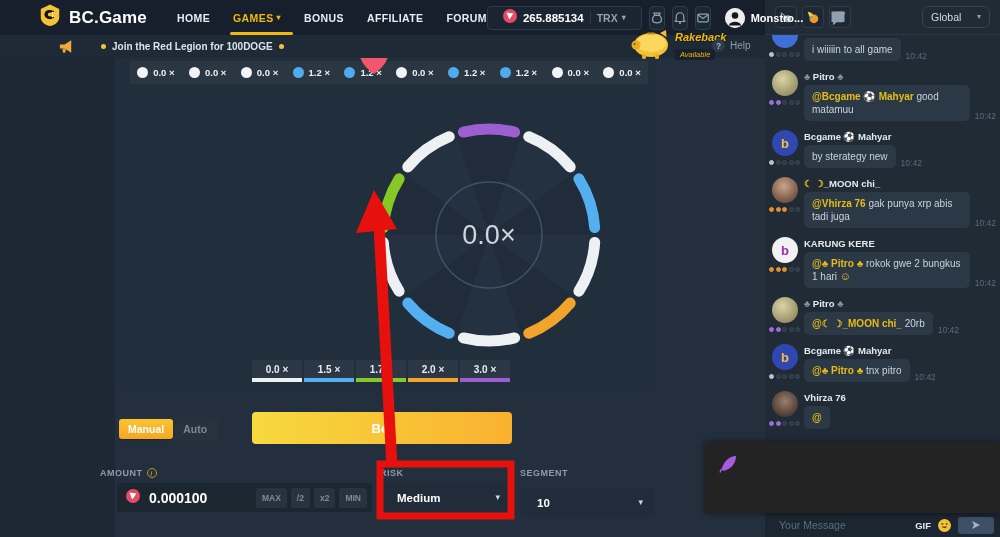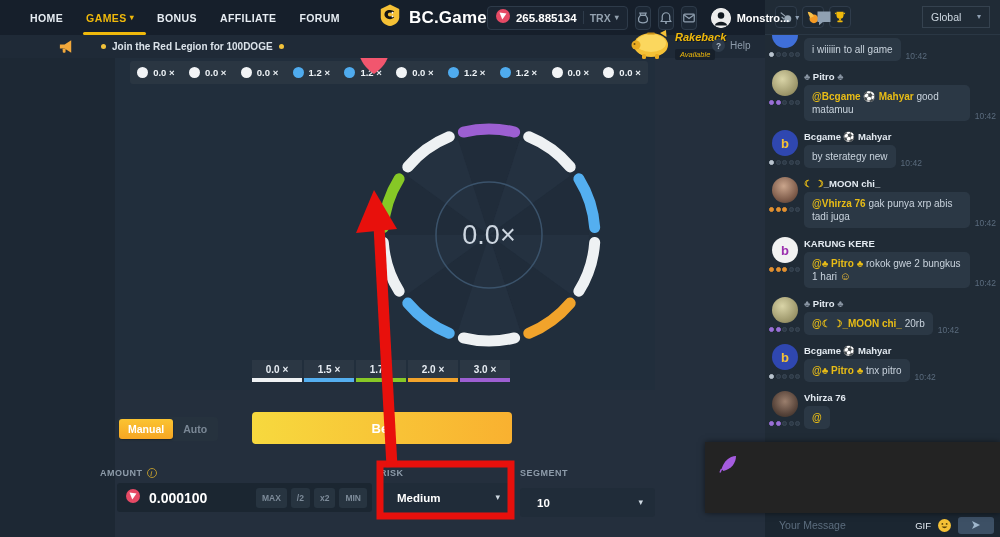--- a/index.html
+++ b/index.html
@@ -12,21 +12,21 @@
   #navbar{left:0;top:0;width:765px;height:35px;background:#161f2b;display:flex;align-items:center;z-index:10;}
   #logo{display:flex;align-items:center;gap:7px;margin-left:38px;}
   #logo-text{color:#fff;font-weight:bold;font-size:17px;letter-spacing:.2px;}
   #nav-links{display:flex;gap:23px;margin-left:30px;height:35px;align-items:center;}
   .nav-link{position:relative;color:#e7edf3;font-size:10.5px;font-weight:bold;letter-spacing:.4px;height:35px;display:flex;align-items:center;cursor:pointer;}
   .nav-link.active{color:#f0b90b;}
   .nav-link.active .nav-underline{position:absolute;left:-3px;right:-12px;bottom:0;height:3px;background:#f0b90b;border-radius:2px;}
   .caret{display:inline-block;font-size:8px;line-height:1;}
   .caret::after{content:"▾";}
   #nav-spacer{flex:1;}
-  #balance-pill{display:flex;align-items:center;gap:6px;border:1px solid #2e3b4a;background:#1b2532;border-radius:4px;height:24px;padding:0 8px;}
+  #balance-pill{display:flex;align-items:center;gap:6px;border:1px solid #2e3b4a;background:#1b2532;border-radius:4px;height:24px;padding:0 15px;}
   #balance-value{color:#fff;font-size:11.5px;font-weight:bold;}
   #balance-sep{width:1px;height:13px;background:#2e3b4a;}
   #balance-cur{color:#93a1af;font-size:10.5px;font-weight:bold;display:flex;gap:4px;align-items:center;}
   .nav-iconbtn{width:24px;height:24px;border:1px solid #2e3b4a;background:#1c2734;border-radius:4px;display:flex;align-items:center;justify-content:center;margin-left:7px;cursor:pointer;}
   #user-chip{display:flex;align-items:center;gap:6px;margin-left:14px;cursor:pointer;}
   #user-avatar{width:20px;height:20px;border-radius:50%;background:#ececec;display:flex;align-items:center;justify-content:center;overflow:hidden;}
   #user-name{color:#fff;font-size:11px;font-weight:bold;}
   #user-chip .caret{color:#8fa0b2;}
   #chat-toggle{margin-left:16px;cursor:pointer;display:flex;}
 
@@ -73,90 +73,90 @@
   #risk-box{left:380px;top:483px;width:132px;}
   #segment-box{left:520px;top:488px;width:135px;}
   #risk-label{left:380px;top:468px;}
   #segment-label{left:520px;top:468px;}
   #amount-label{left:100px;top:468px;}
 
   
   #chat{left:765px;top:0;width:235px;height:537px;background:#202b36;z-index:8;}
   #chat-header{position:absolute;left:0;top:0;width:235px;height:35px;border-bottom:1px solid #2a3744;display:flex;align-items:center;padding:0 10px;}
   .ch-chip{width:22px;height:22px;border:1px solid #2f3c4b;background:#1d2833;border-radius:4px;display:flex;align-items:center;justify-content:center;margin-right:5px;cursor:pointer;}
-  #global-pill{margin-left:auto;width:68px;height:22px;border:1px solid #35424f;border-radius:0;display:flex;align-items:center;justify-content:space-between;padding:0 8px;cursor:pointer;}
+  #global-pill{margin-left:auto;width:68px;height:22px;border:1px solid #35424f;border-radius:6px;display:flex;align-items:center;justify-content:space-between;padding:0 8px;cursor:pointer;}
   #global-pill span{color:#cfd9e2;font-size:10.5px;}
   #global-pill .caret{color:#8fa0b2;font-size:8px;}
   #chat-messages{position:absolute;left:0;top:35px;width:235px;height:480px;overflow:hidden;padding:3px 4px 0 4px;}
   .msg{display:flex;gap:5px;margin-bottom:9px;}
   .av-col{width:30px;flex:none;display:flex;flex-direction:column;align-items:flex-start;}
   .avatar{width:26px;height:26px;border-radius:50%;margin-left:3px;flex:none;display:flex;align-items:center;justify-content:center;font-weight:bold;font-size:13px;}
   .avatar.cut{margin-top:-16px;}
   .dots{display:flex;gap:1.5px;margin-top:4px;}
   .dot{width:5px;height:5px;border-radius:50%;background:#2c3946;border:1px solid #3a4755;}
   .msg-body{flex:1;min-width:0;}
   .mname{font-size:9.5px;font-weight:bold;margin:1px 0 3px 0;white-space:nowrap;}
   .np-t{color:#e3eaf1;} .np-y{color:#e8bc16;} .np-d{color:#8b97a5;}
   .brow{display:flex;align-items:flex-end;}
   .bubble{background:#2b3845;border-radius:5px;padding:5px 8px;font-size:10px;line-height:13px;color:#c9d3dd;max-width:192px;}
   .bp-m{color:#e8bc16;font-weight:bold;}
   .bp-e{color:#f5c136;font-size:11px;}
   .time{color:#5a6b7d;font-size:8.5px;margin-left:5px;flex:none;}
   #chat-input-bar{position:absolute;left:0;bottom:0;width:235px;height:24px;background:#1b2631;display:flex;align-items:center;padding:0 6px 0 12px;gap:7px;}
   #chat-input{flex:1;background:none;border:none;outline:none;color:#aebbc8;font-size:10.5px;font-family:"Liberation Sans",sans-serif;min-width:0;}
   #chat-input::placeholder{color:#5c6d7e;}
-  #gif-btn{color:#e2e9f0;font-size:9.5px;font-weight:normal;background:none;border:none;cursor:pointer;font-family:"Liberation Sans",sans-serif;padding:0;}
+  #gif-btn{color:#e2e9f0;font-size:9.5px;font-weight:bold;background:none;border:none;cursor:pointer;font-family:"Liberation Sans",sans-serif;padding:0;}
   #emoji-btn{display:flex;cursor:pointer;background:none;border:none;padding:0;}
   #send-btn{width:36px;height:17px;background:#3d5065;border:none;border-radius:3px;display:flex;align-items:center;justify-content:center;cursor:pointer;}
 
   
   #notif{left:705px;top:442px;width:295px;height:71px;background:#232323;z-index:60;display:flex;padding:11px 10px 0 12px;cursor:pointer;box-shadow:0 0 6px #0008;}
   #notif-body{margin-left:10px;}
   #notif-title{color:#fff;font-size:12.5px;font-weight:bold;margin-bottom:3px;}
   .notif-line{color:#b9bec3;font-size:11.5px;line-height:15px;}
 
   
   #annotation{left:0;top:0;width:1000px;height:537px;z-index:50;pointer-events:none;}
 </style>
 </head>
 <body>
 
 <div id="app">
 
   <div id="navbar" class="abs">
-    <div id="nav-links">
-        <span class="nav-link">
-          <span>HOME</span>
-        </span>
-        <span class="nav-link active">
-          <span>GAMES</span>
-          <span class="caret" style="margin-left: 3px;"></span>
-          <span class="nav-underline"></span>
-        </span>
-        <span class="nav-link">
-          <span>BONUS</span>
-        </span>
-        <span class="nav-link">
-          <span>AFFILIATE</span>
-        </span>
-        <span class="nav-link">
-          <span>FORUM</span>
-        </span>
-      </div>
     <div id="logo">
       <span>
         <svg width="24" height="25" viewBox="0 0 26 26">
             <path d="M13 1 L23 6v9c0 5-5 9-10 9.5C8 24 3 20 3 15V6z" fill="#f5c136"></path>
             <path d="M13 7c-4 0-6 2.3-6 5s2.6 5 6 5c2 0 3.6-.8 4.6-2l-2.8-1.6c-.4.5-1 .8-1.8.8-1.3 0-2.3-1-2.3-2.2s1-2.2 2.3-2.2c.8 0 1.4.3 1.8.8L17.6 9C16.6 7.8 15 7 13 7z" fill="#141414"></path>
             <circle cx="15.6" cy="10" r="1" fill="#fff"></circle>
             <circle cx="15.6" cy="14" r="1" fill="#fff"></circle>
           </svg>
       </span>
       <span id="logo-text">BC.Game</span>
     </div>
+    <div id="nav-links">
+        <span class="nav-link">
+          <span>HOME</span>
+        </span>
+        <span class="nav-link active">
+          <span>GAMES</span>
+          <span class="caret" style="margin-left: 3px;"></span>
+          <span class="nav-underline"></span>
+        </span>
+        <span class="nav-link">
+          <span>BONUS</span>
+        </span>
+        <span class="nav-link">
+          <span>AFFILIATE</span>
+        </span>
+        <span class="nav-link">
+          <span>FORUM</span>
+        </span>
+      </div>
     <div id="nav-spacer"></div>
     <div id="balance-pill">
       <span>
         <svg width="14" height="14" viewBox="0 0 14 14">
             <circle cx="7" cy="7" r="7" fill="#e64a65"></circle>
             <path d="M3.5 3.5l7 .9-4.2 6.1z" fill="#fff"></path>
           </svg>
       </span>
       <span id="balance-value">265.885134</span>
       <span id="balance-sep"></span>

